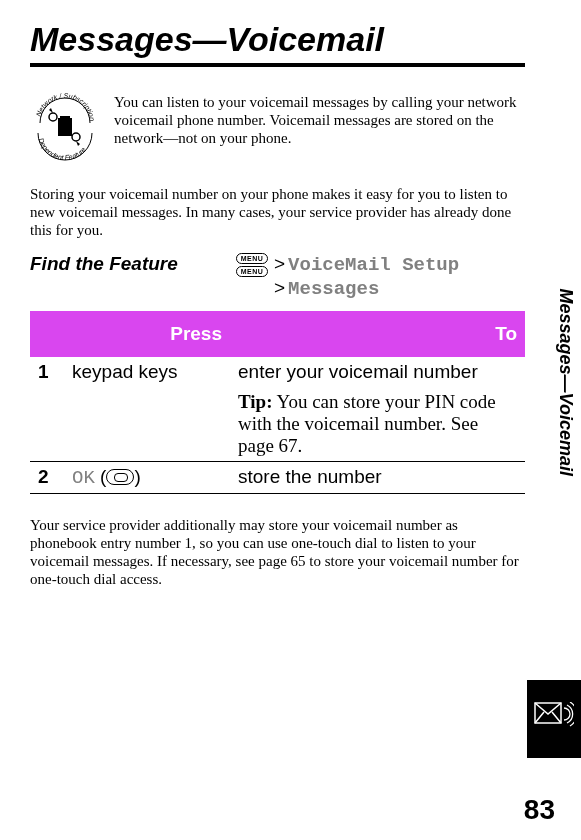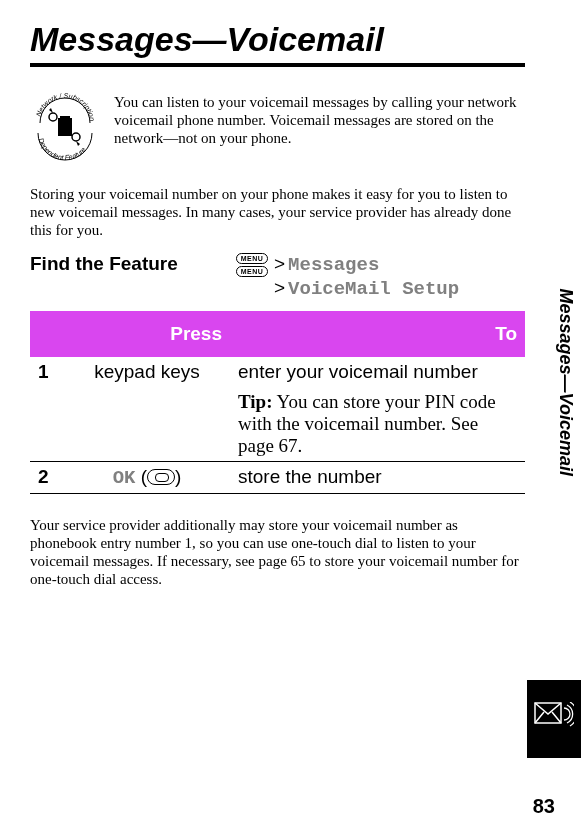--- a/index.html
+++ b/index.html
@@ -53,20 +53,21 @@
   }
   .feature-row {
     display: flex;
     margin: 14px 0 10px 0;
     align-items: flex-start;
   }
   .feature-label {
     font-weight: 900;
     font-size: 19px;
     flex: 0 0 200px;
+    font-style: italic;
   }
   .feature-mid {
     flex: 0 0 44px;
     display: flex;
     flex-direction: column;
     gap: 2px;
     align-items: center;
   }
   .menu-pill {
     border: 1.5px solid #000;
@@ -108,25 +109,24 @@
   table.steps td {
     padding: 4px 8px;
     vertical-align: top;
   }
   .step-num {
     font-weight: 900;
     width: 18px;
   }
   .step-press {
     width: 150px;
-    text-align: center;
   }
   .ok-key {
     font-family: "Courier New", monospace;
-    font-weight: 700;
+    font-weight: 400;
     color: #808080;
     font-size: 19px;
   }
   .tip-label {
     font-weight: 900;
   }
   .row-rule td {
     border-bottom: 1px solid #000;
     font-family: Liberation Serif, serif;
   }
@@ -151,23 +151,23 @@
     width: 54px;
     height: 78px;
     background: #000;
     display: flex;
     align-items: center;
     justify-content: center;
   }
   .page-num {
     position: absolute;
     right: 26px;
-    bottom: 22px;
-    font-weight: 900;
-    font-size: 20px;
+    bottom: 14px;
+    font-weight: 900;
+    font-size: 28px;
   }
   .soft-oval {
     display: inline-block;
     border: 1.5px solid #000;
     width: 26px;
     height: 14px;
     border-radius: 9px;
     vertical-align: -2px;
     position: relative;
   }
@@ -218,24 +218,24 @@
   <p class="body">Storing your voicemail number on your phone makes it easy for you to listen to new voicemail messages. In many cases, your service provider has already done this for you.</p>
 
   <div class="feature-row">
     <div class="feature-label">Find the Feature</div>
     <div class="feature-mid">
       <span class="menu-pill">MENU</span>
       <span class="menu-pill">MENU</span>
     </div>
     <div class="feature-text">
       <div>
-        <span class="gt">&gt;</span><span>Messages</span>
+        <span class="gt">&gt;</span><span>VoiceMail Setup</span>
       </div>
       <div>
-        <span class="gt">&gt;</span><span>VoiceMail Setup</span>
+        <span class="gt">&gt;</span><span>Messages</span>
       </div>
     </div>
   </div>
 
   <table class="steps">
     <tbody>
         <tr>
       <th colspan="2">Press</th>
       <th>To</th>
     </tr>

